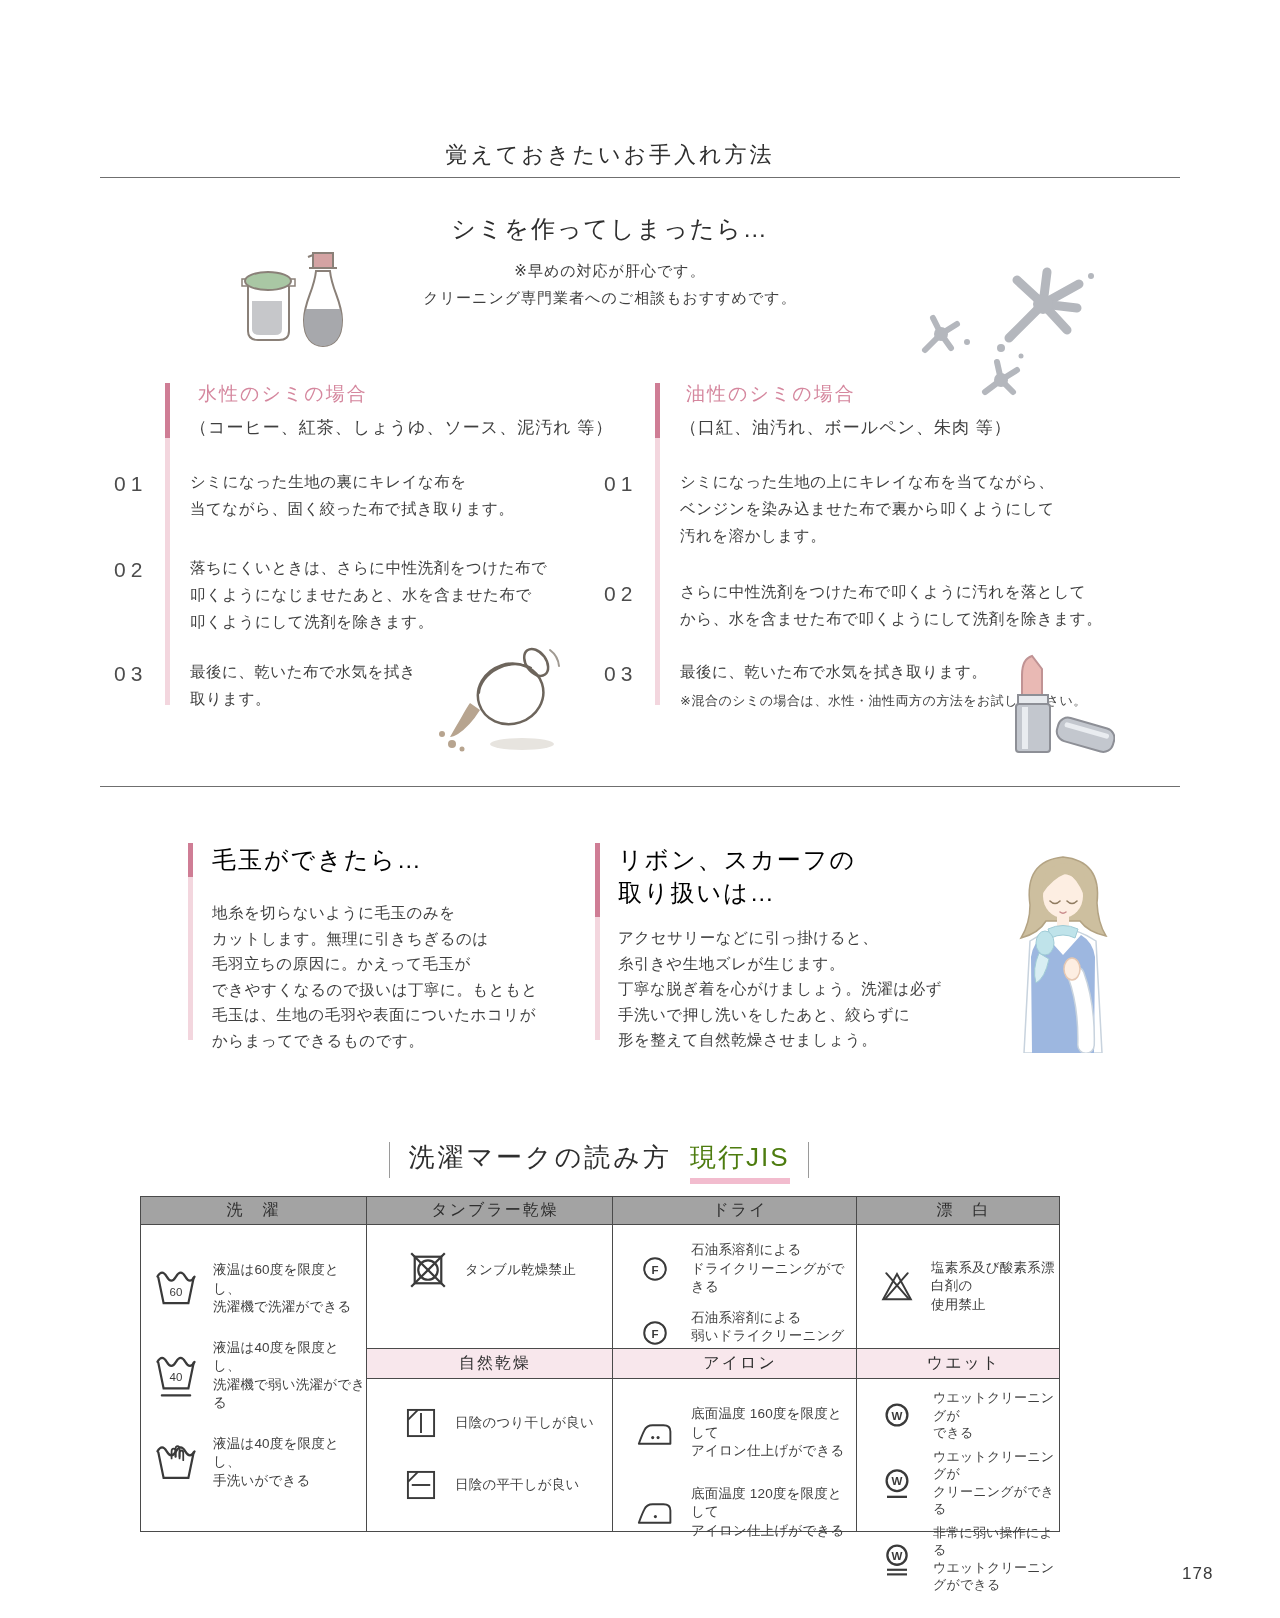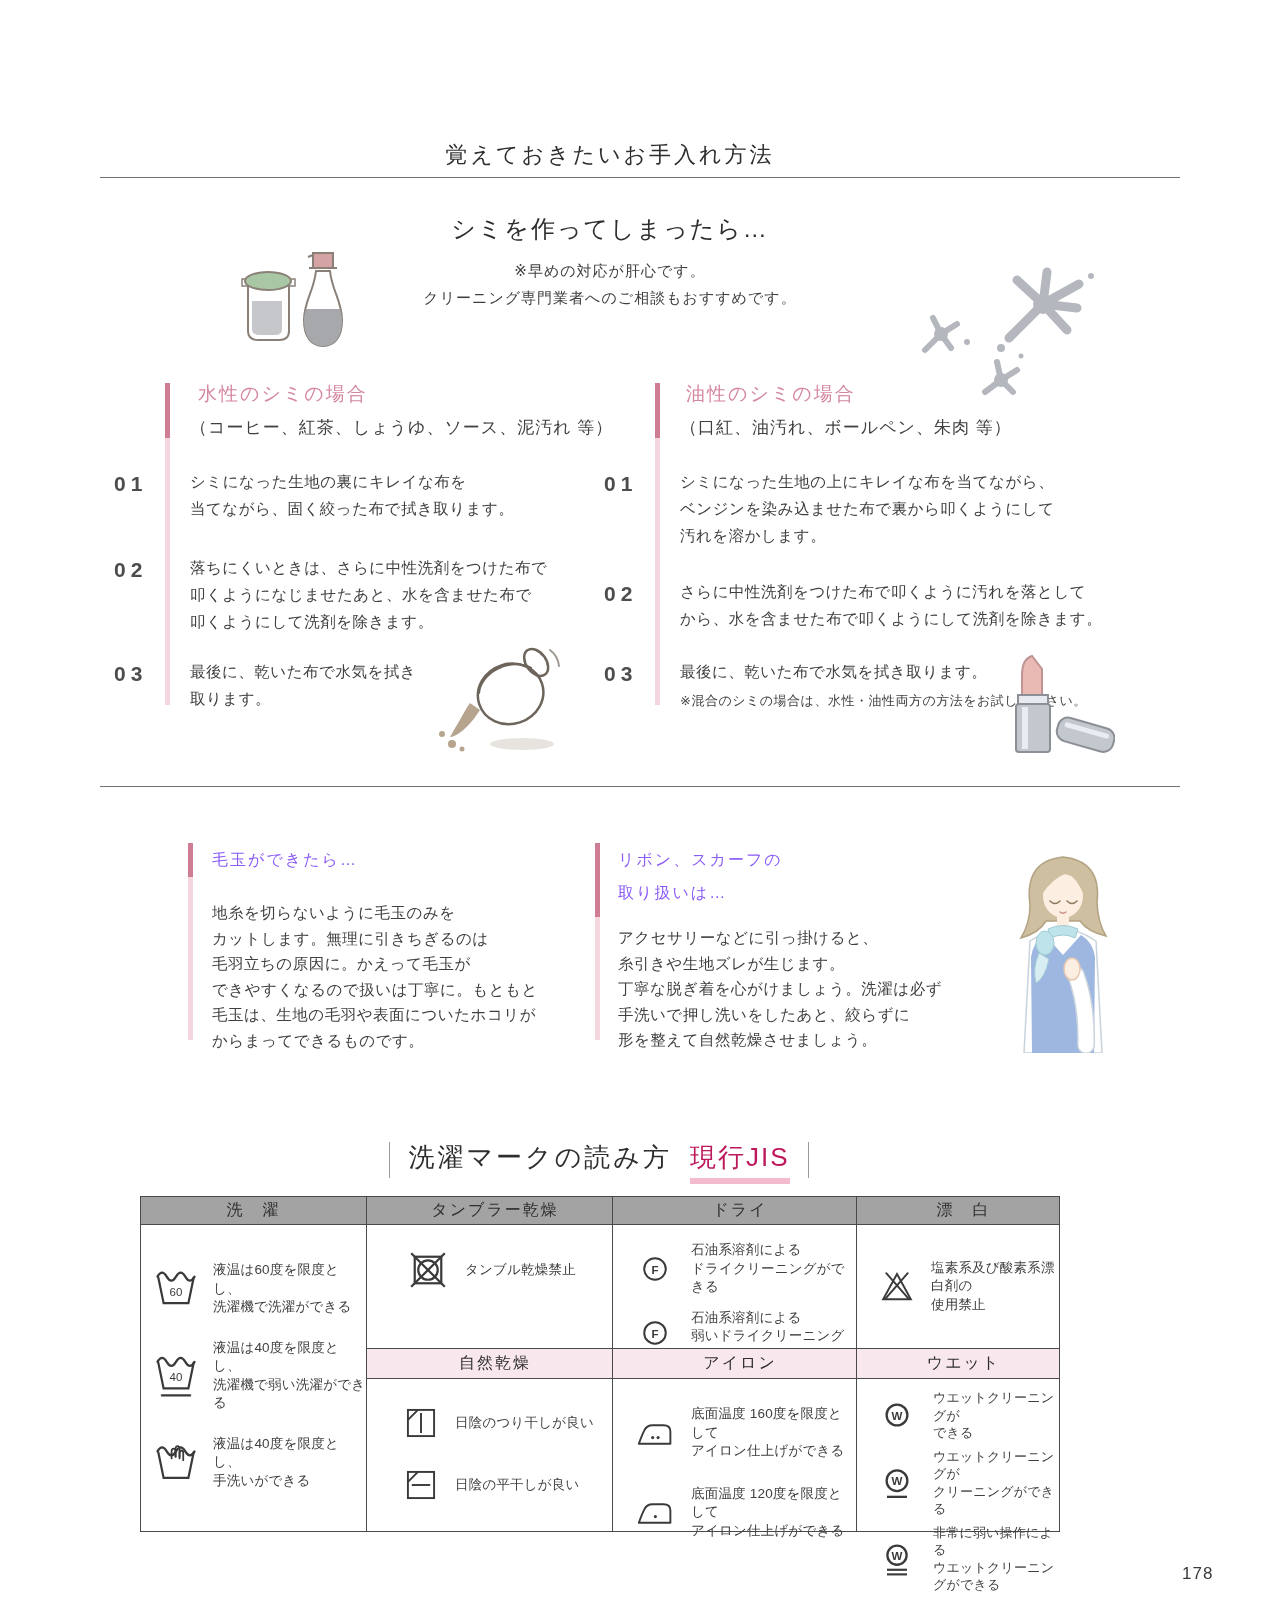--- a/index.html
+++ b/index.html
@@ -17,31 +17,31 @@
   .stain-title{font-size:24px;letter-spacing:2px;font-weight:500;color:#2e2e2e;}
   .note-line{font-size:15px;letter-spacing:1px;color:#3f3f3f;}
 
   .v-bar{width:5px;}
   .bar-grad-short{background:linear-gradient(to bottom,#cf7d95 0 55px,#f3d6de 55px 100%);}
   .bar-grad-s2a{background:linear-gradient(to bottom,#cf7d95 0 34px,#f3d6de 34px 100%);}
   .bar-grad-s2b{background:linear-gradient(to bottom,#cf7d95 0 74px,#f3d6de 74px 100%);}
 
   .col-heading{font-size:19px;letter-spacing:2px;color:#d5879e;margin-left:8px;}
   .col-examples{font-size:17px;letter-spacing:1px;color:#3f3f3f;}
-  .step-num{font-size:21px;letter-spacing:5px;color:#4c4c4c;font-weight:700;width:46px;text-align:left;}
+  .step-num{font-size:21px;letter-spacing:5px;color:#4c4c4c;font-weight:400;width:46px;text-align:left;}
   .step-text{font-size:15.5px;line-height:27px;letter-spacing:0.5px;}
   .small-note{font-size:13px;letter-spacing:0.5px;color:#3f3f3f;}
 
-  .care-heading{font-size:16px;letter-spacing:2px;color:#8b5cf6;line-height:33px;}
+  .care-heading{font-size:24px;letter-spacing:2px;color:#000000;line-height:33px;}
   .care-body{font-size:15.5px;line-height:25.5px;letter-spacing:0.5px;}
 
   .marks-title-row{display:flex;align-items:flex-start;justify-content:center;gap:18px;}
   .tick{width:1px;height:36px;background:#9a9a9a;margin-top:2px;}
   .marks-title{font-size:26px;letter-spacing:3px;color:#2e2e2e;font-weight:500;}
-  .marks-standard{font-size:26px;letter-spacing:2px;color:#be185d;font-weight:500;
+  .marks-standard{font-size:26px;letter-spacing:2px;color:#4d7c0f;font-weight:500;
     border-bottom:6px solid #f2bcce;padding-bottom:3px;}
 
   .marks-table{
     position:absolute;left:140px;top:1196px;width:918px;height:334px;
     display:grid;grid-template-columns:225px 246px 244px 203px;
     grid-template-rows:28px 123px 31px 152px;
     border:1px solid #4a4a4a;box-sizing:content-box;
   }
   .th{background:#a3a3a3;display:flex;align-items:center;justify-content:center;
       font-size:16px;letter-spacing:2px;color:#2e2e2e;border-bottom:1px solid #4a4a4a;}

